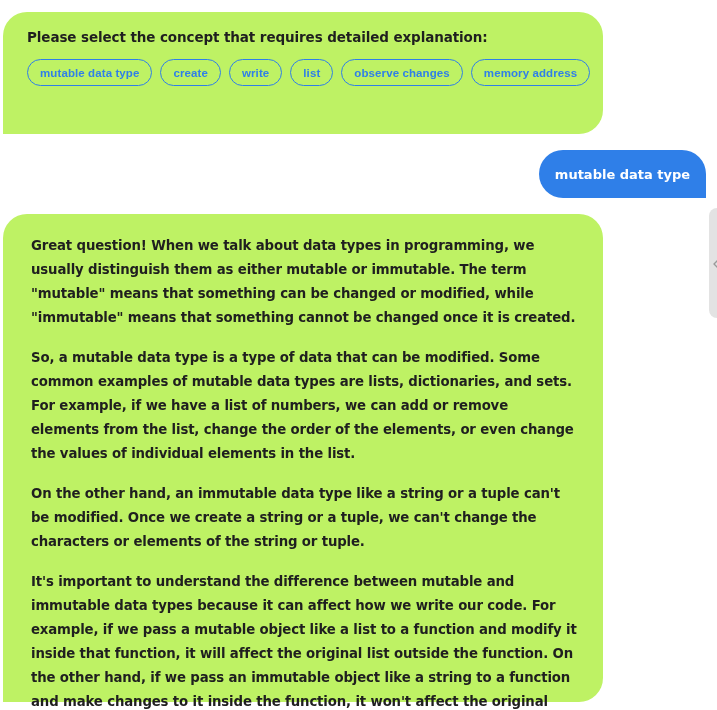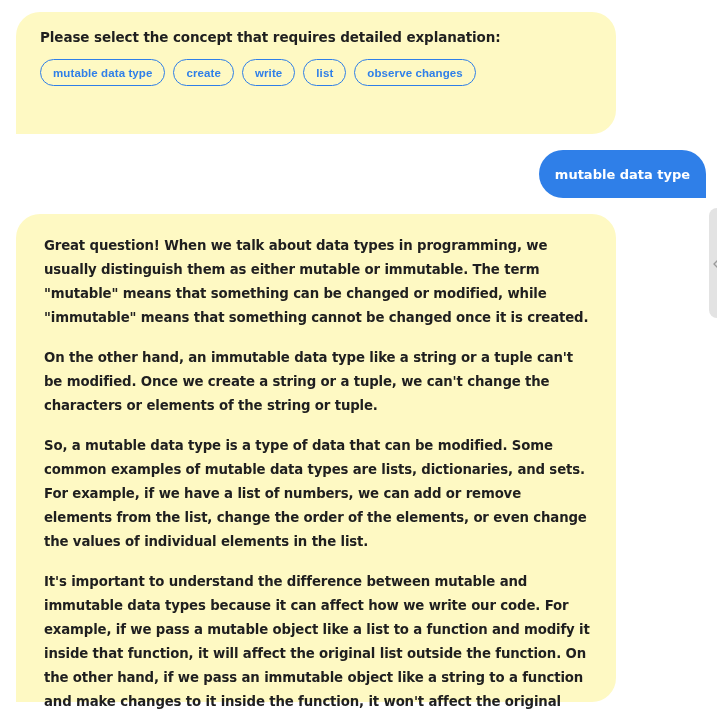--- a/index.html
+++ b/index.html
@@ -6,23 +6,23 @@
     html, body {
       width: 717px; height: 710px; overflow: hidden;
       background: #ffffff;
       font-family: "DejaVu Sans", sans-serif;
       color: #1f1f1f;
     }
     .chat { position: relative; width: 717px; height: 710px; }
 
     .bot-card {
       position: absolute;
-      left: 16px;
+      left: 3px;
       width: 600px;
-      background: #fef9c3;
+      background: #bef264;
       border-radius: 24px 24px 24px 0;
     }
     .prompt-card { top: 12px; height: 122px; padding: 15px 24px 0 24px; }
     .prompt-title {
       font-size: 13.5px; font-weight: bold; color: #1f1f1f;
       line-height: 20px; letter-spacing: -0.1px;
     }
     .chips {
       display: flex; flex-wrap: wrap; gap: 10px 8px;
       margin-top: 12px; width: 600px;
@@ -65,29 +65,30 @@
 <div class="chat">
 
   <div class="bot-card prompt-card">
     <div class="prompt-title">Please select the concept that requires detailed explanation:</div>
     <div class="chips">
       <button class="chip">mutable data type</button>
       <button class="chip">create</button>
       <button class="chip">write</button>
       <button class="chip">list</button>
       <button class="chip">observe changes</button>
+      <button class="chip">memory address</button>
     </div>
   </div>
 
   <div class="user-bubble">mutable data type</div>
 
   <div class="bot-card answer-card">
     <p>Great question! When we talk about data types in programming, we usually distinguish them as either mutable or immutable. The term "mutable" means that something can be changed or modified, while "immutable" means that something cannot be changed once it is created.</p>
+    <p>So, a mutable data type is a type of data that can be modified. Some common examples of mutable data types are lists, dictionaries, and sets. For example, if we have a list of numbers, we can add or remove elements from the list, change the order of the elements, or even change the values of individual elements in the list.</p>
     <p>On the other hand, an immutable data type like a string or a tuple can't be modified. Once we create a string or a tuple, we can't change the characters or elements of the string or tuple.</p>
-    <p>So, a mutable data type is a type of data that can be modified. Some common examples of mutable data types are lists, dictionaries, and sets. For example, if we have a list of numbers, we can add or remove elements from the list, change the order of the elements, or even change the values of individual elements in the list.</p>
     <p>It's important to understand the difference between mutable and immutable data types because it can affect how we write our code. For example, if we pass a mutable object like a list to a function and modify it inside that function, it will affect the original list outside the function. On the other hand, if we pass an immutable object like a string to a function and make changes to it inside the function, it won't affect the original string outside the function.</p>
     <p>I hope that helps clarify the concept of mutable data types! Let me know if you have any other questions.</p>
   </div>
 
   <div class="side-tab">
     <span>
       <svg viewBox="0 0 6 10">
           <path d="M5 1 L1 5 L5 9" fill="none" stroke="#9a9a9a" stroke-width="1.3"></path>
         </svg>
     </span>

